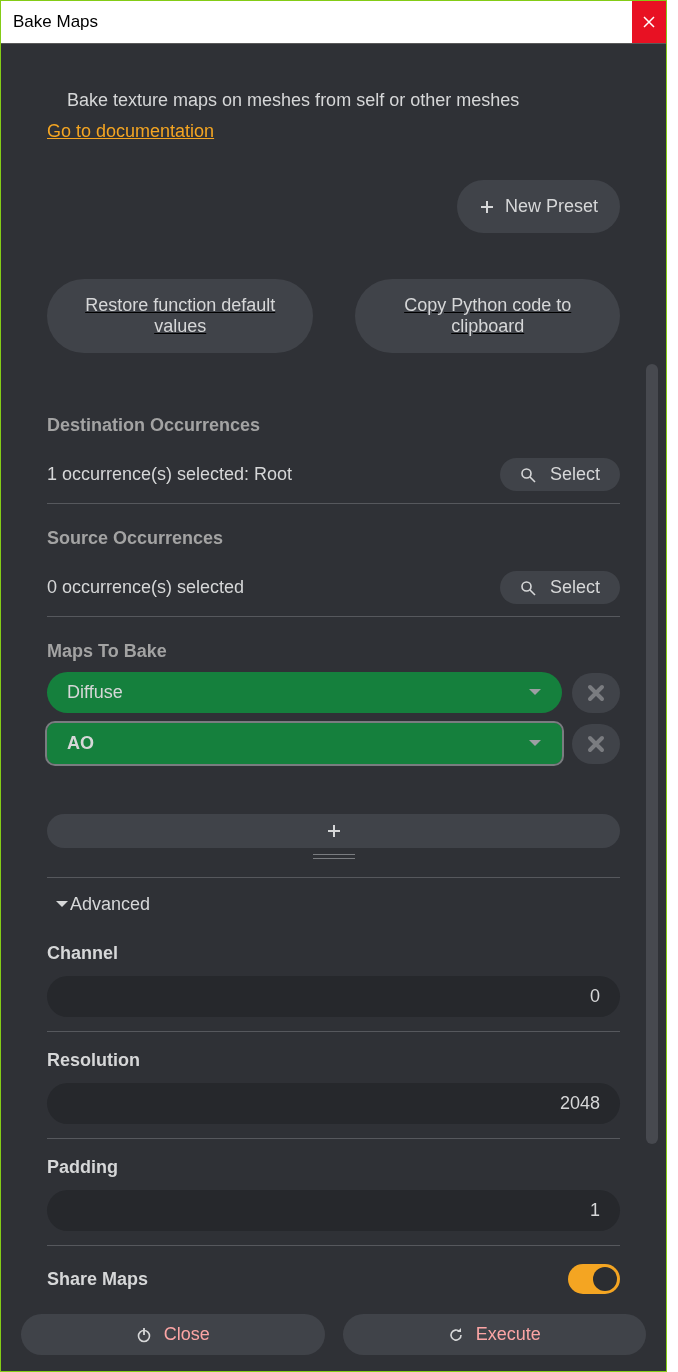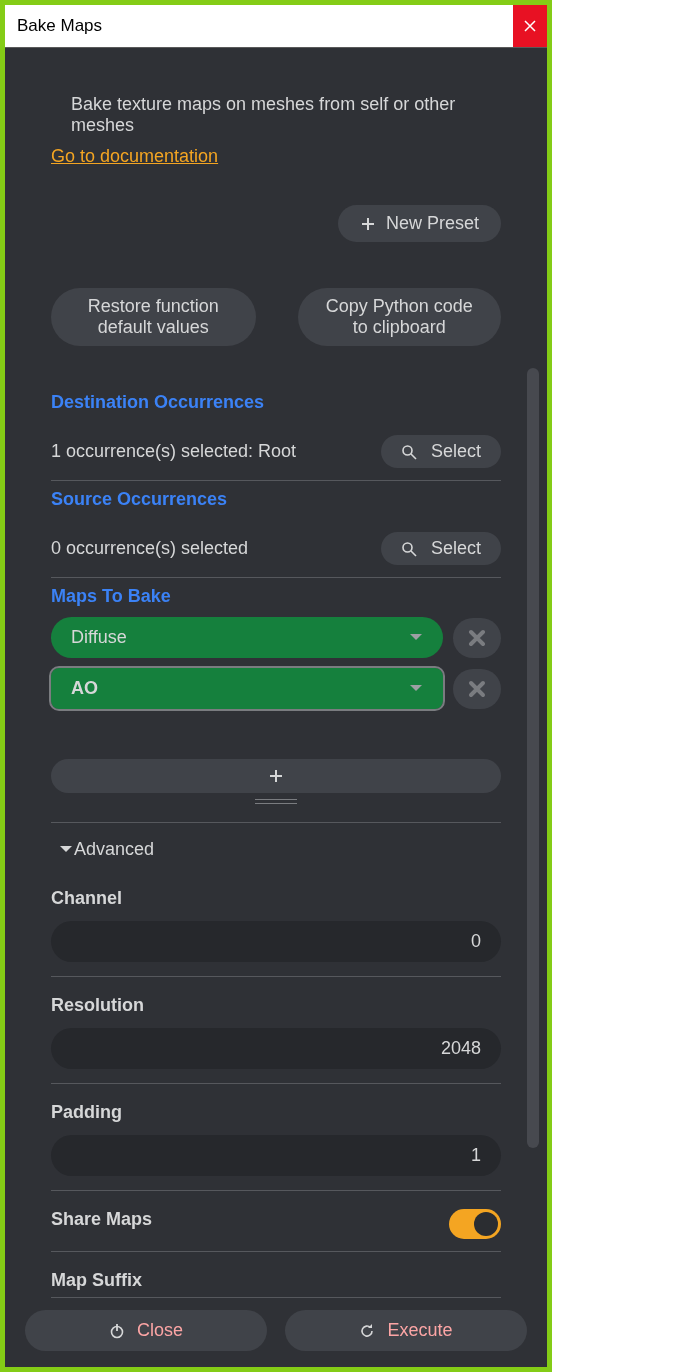--- a/index.html
+++ b/index.html
@@ -4,23 +4,23 @@
 <style>
   * { box-sizing: border-box; margin: 0; padding: 0; }
   body {
     width: 678px;
     height: 1372px;
     background: #fff;
     font-family: -apple-system, BlinkMacSystemFont, "Segoe UI", Arial, sans-serif;
     overflow: hidden;
   }
   .window {
-    width: 552px;
+    width: 667px;
     height: 1372px;
-    border: 5px solid #84cc16;
+    border: 1px solid #84cc16;
     display: flex;
     flex-direction: column;
     background: #2f3136;
   }
   .titlebar {
     height: 43px;
     background: #ffffff;
     display: flex;
     align-items: center;
     justify-content: space-between;
@@ -71,55 +71,56 @@
   .preset-row {
     display: flex;
     justify-content: flex-end;
     margin-bottom: 46px;
   }
   .btn {
     background: #404349;
     color: #d6d7d8;
     border: none;
     border-radius: 999px;
-    padding: 8px 22px;
+    padding: 16px 22px;
     font-size: 18px;
     cursor: pointer;
     display: inline-flex;
     align-items: center;
     gap: 10px;
   }
   .btn-row {
     display: flex;
     gap: 42px;
     justify-content: flex-end;
     margin-bottom: 38px;
+    text-decoration: underline;
   }
   .scroll-region {
     flex: 1;
     overflow-y: auto;
     padding: 0 46px 10px 46px;
     position: relative;
   }
   
   .scrollbar-fake {
     position: absolute;
     right: 8px;
     top: 320px;
     width: 12px;
     height: 780px;
     background: #47494f;
     border-radius: 6px;
     pointer-events: none;
   }
   .section-title {
-    color: #3b82f6;
+    color: #a3a3a3;
     font-size: 18px;
     font-weight: bold;
-    margin-top: 8px;
+    margin-top: 24px;
     margin-bottom: 10px;
   }
   .row {
     display: flex;
     align-items: center;
     justify-content: space-between;
     padding: 12px 0;
     border-bottom: 1px solid #56585d;
   }
   .row-text {
@@ -219,20 +220,21 @@
     padding: 10px 20px;
     font-size: 18px;
     margin-top: 12px;
     text-align: right;
     outline: none;
     margin-bottom: 8px;
   }
   .field-wrap { border-bottom: 1px solid #56585d; padding-bottom: 6px; }
   .toggle-row {
     display: flex;
+    align-items: center;
     justify-content: space-between;
     padding: 18px 0 12px;
     border-bottom: 1px solid #56585d;
   }
   .toggle {
     width: 52px;
     height: 30px;
     background: #f4a522;
     border-radius: 999px;
     position: relative;

